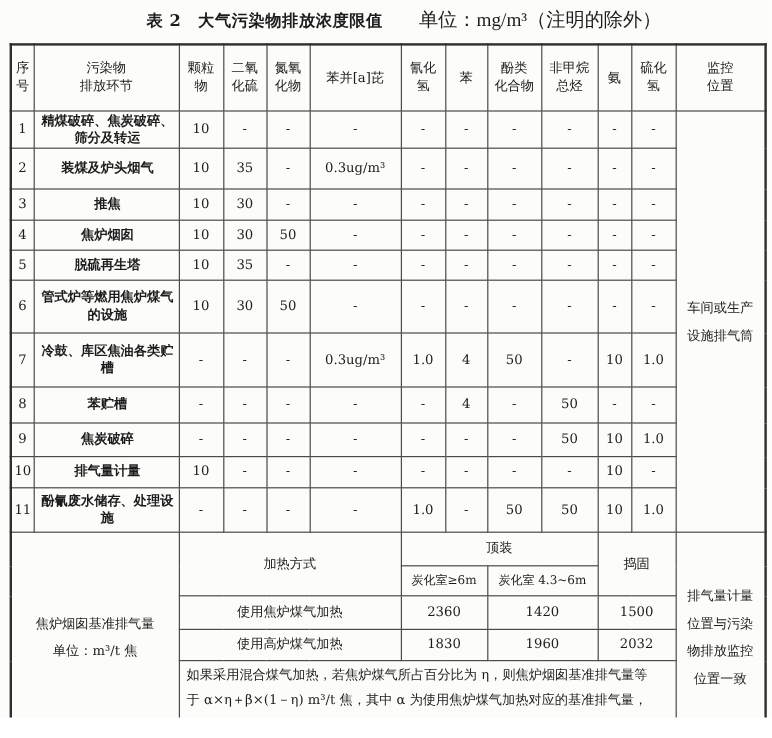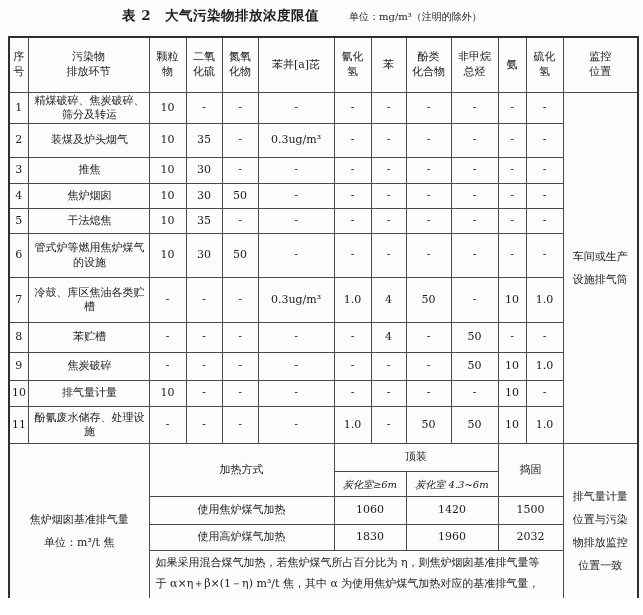--- a/index.html
+++ b/index.html
@@ -14,42 +14,42 @@
   }
   .titlebar {
     display: flex;
     align-items: baseline;
     padding-top: 7px;
     padding-left: 122px;
     gap: 30px;
     height: 23px;
   }
   .t1 { font-weight: bold; font-size: 13.5px; letter-spacing: 0.5px; }
-  .t2 { font-size: 10px; }
+  .t2 { font-size: 16px; font-family: Liberation Serif, serif; }
   table.grid {
     border-collapse: collapse;
     table-layout: fixed;
     width: 629px;
     margin-left: 8px;
     margin-top: 6px;
     border: 2px solid #2f2f2f;
   }
   table.grid td {
     border: 1px solid #4a4a4a;
     font-size: 11px;
     text-align: center;
     vertical-align: middle;
     padding: 1px 2px;
     line-height: 1.3;
     overflow: hidden;
   }
   .pre { white-space: pre-line; }
-  .lbl { text-align: left; padding-left: 4px !important; }
+  .lbl { text-align: left; padding-left: 4px !important; font-weight: bold; }
   .lh2 { line-height: 2.1 !important; }
-  .sm  { font-size: 10px !important; font-style: italic; }
+  .sm  { font-size: 10px !important; }
   .note {
     text-align: left !important;
     padding: 2px 6px !important;
     line-height: 1.9 !important;
   }
 </style>
 </head>
 <body>
 
 <div class="page">
@@ -159,21 +159,21 @@
       <td>-</td>
       <td>-</td>
       <td>-</td>
       <td>-</td>
       <td>-</td>
       <td>-</td>
     </tr>
 
     <tr style="height:25px">
       <td>5</td>
-      <td class="lbl">干法熄焦</td>
+      <td class="lbl">脱硫再生塔</td>
       <td>10</td>
       <td>35</td>
       <td>-</td>
       <td>-</td>
       <td>-</td>
       <td>-</td>
       <td>-</td>
       <td>-</td>
       <td>-</td>
       <td>-</td>
@@ -281,21 +281,21 @@
 位置一致</td>
     </tr>
 
     <tr style="height:25px">
       <td colspan="2" class="sm">炭化室≥6m</td>
       <td colspan="2" class="sm">炭化室 4.3~6m</td>
     </tr>
 
     <tr style="height:28px">
       <td colspan="4">使用焦炉煤气加热</td>
-      <td colspan="2">1060</td>
+      <td colspan="2">2360</td>
       <td colspan="2">1420</td>
       <td colspan="2">1500</td>
     </tr>
 
     <tr style="height:26px">
       <td colspan="4">使用高炉煤气加热</td>
       <td colspan="2">1830</td>
       <td colspan="2">1960</td>
       <td colspan="2">2032</td>
     </tr>

